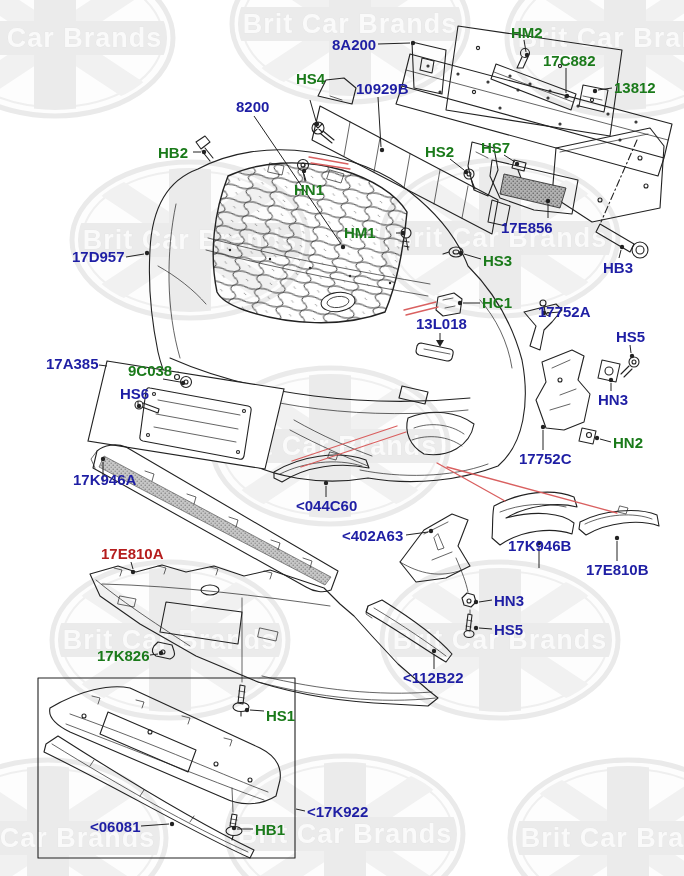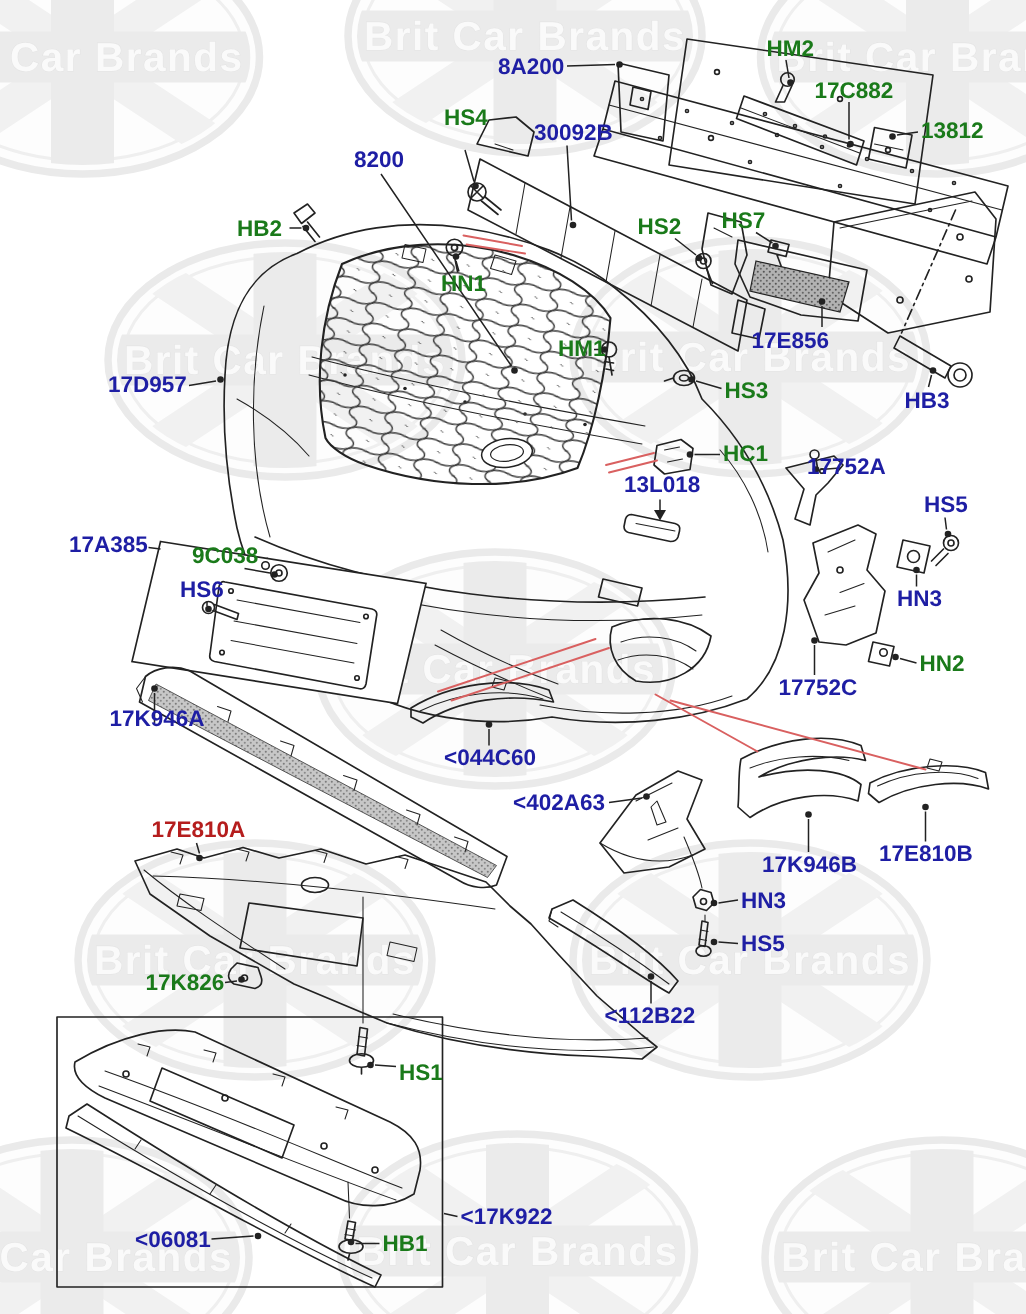--- a/index.html
+++ b/index.html
@@ -413,46 +413,46 @@
       <path class="dotfill" d="M436,340 L444,340 L440,347 Z"></path>
     </g>
   </g>
 </svg>
 
 <div class="lbl blue" style="left:332px;top:37px">8A200</div>
 <div class="lbl green" style="left:511px;top:25px">HM2</div>
 <div class="lbl green" style="left:543px;top:53px">17C882</div>
 <div class="lbl green" style="left:614px;top:80px">13812</div>
 <div class="lbl green" style="left:296px;top:71px">HS4</div>
-<div class="lbl blue" style="left:356px;top:81px">30092B</div>
+<div class="lbl blue" style="left:356px;top:81px">10929B</div>
 <div class="lbl blue" style="left:236px;top:99px">8200</div>
 <div class="lbl green" style="left:158px;top:145px">HB2</div>
 <div class="lbl green" style="left:425px;top:144px">HS2</div>
 <div class="lbl green" style="left:481px;top:140px">HS7</div>
 <div class="lbl green" style="left:294px;top:182px">HN1</div>
 <div class="lbl blue" style="left:501px;top:220px">17E856</div>
 <div class="lbl blue" style="left:603px;top:260px">HB3</div>
-<div class="lbl green" style="left:372px;top:225px">HM1</div>
+<div class="lbl green" style="left:344px;top:225px">HM1</div>
 <div class="lbl green" style="left:483px;top:253px">HS3</div>
 <div class="lbl blue" style="left:72px;top:249px">17D957</div>
 <div class="lbl green" style="left:482px;top:295px">HC1</div>
 <div class="lbl blue" style="left:416px;top:316px">13L018</div>
 <div class="lbl blue" style="left:538px;top:304px">17752A</div>
 <div class="lbl blue" style="left:616px;top:329px">HS5</div>
 <div class="lbl blue" style="left:598px;top:392px">HN3</div>
 <div class="lbl green" style="left:613px;top:435px">HN2</div>
 <div class="lbl blue" style="left:519px;top:451px">17752C</div>
 <div class="lbl blue" style="left:46px;top:356px">17A385</div>
 <div class="lbl green" style="left:128px;top:363px">9C038</div>
 <div class="lbl blue" style="left:120px;top:386px">HS6</div>
 <div class="lbl blue" style="left:73px;top:472px">17K946A</div>
 <div class="lbl blue" style="left:296px;top:498px">&lt;044C60</div>
 <div class="lbl blue" style="left:342px;top:528px">&lt;402A63</div>
 <div class="lbl red" style="left:101px;top:546px">17E810A</div>
-<div class="lbl blue" style="left:508px;top:569px">17K946B</div>
+<div class="lbl blue" style="left:508px;top:538px">17K946B</div>
 <div class="lbl blue" style="left:586px;top:562px">17E810B</div>
 <div class="lbl blue" style="left:494px;top:593px">HN3</div>
 <div class="lbl blue" style="left:494px;top:622px">HS5</div>
 <div class="lbl blue" style="left:403px;top:670px">&lt;112B22</div>
 <div class="lbl green" style="left:97px;top:648px">17K826</div>
 <div class="lbl green" style="left:266px;top:708px">HS1</div>
 <div class="lbl blue" style="left:307px;top:804px">&lt;17K922</div>
 <div class="lbl blue" style="left:90px;top:819px">&lt;06081</div>
 <div class="lbl green" style="left:255px;top:822px">HB1</div>
 

